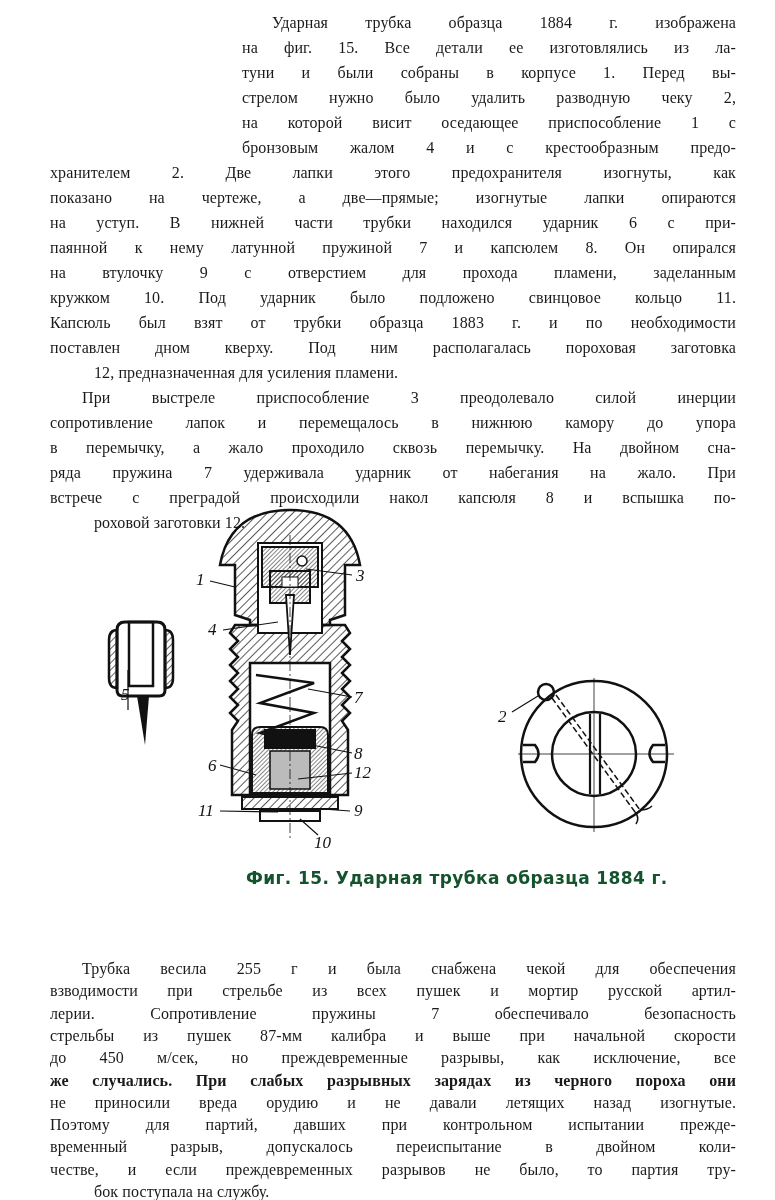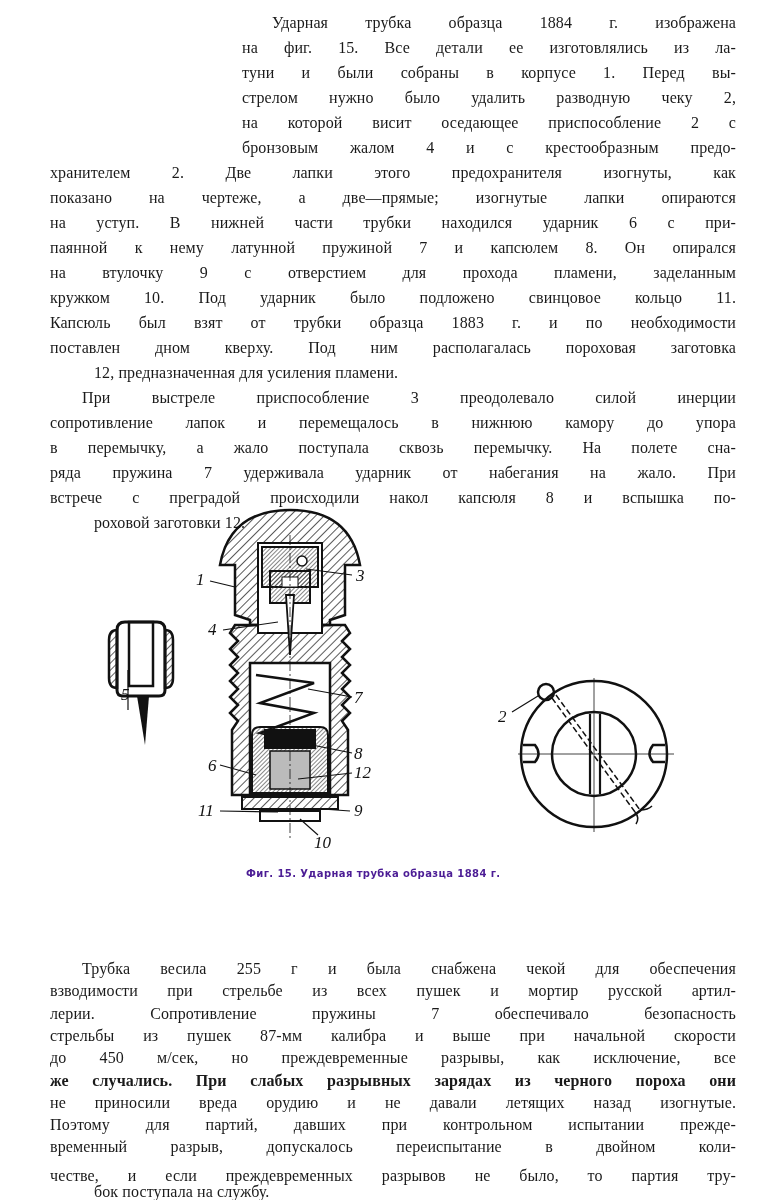--- a/index.html
+++ b/index.html
@@ -1,50 +1,50 @@
 <!DOCTYPE html>
 <html><head>
 <meta charset="utf-8">
 <style>
   html, body { margin: 0; padding: 0; background: #ffffff; }
   body { width: 775px; height: 1200px; position: relative; overflow: hidden;
          font-family: "Liberation Serif", "DejaVu Serif", serif; color: #1a1a1a; }
   .line { position: absolute; white-space: nowrap; font-size: 16px; line-height: 22px;
           letter-spacing: 0.1px; text-align: justify; text-align-last: justify; }
   .line.last { text-align-last: left; margin-left: 44px; }
-  .caption { position: absolute; left: 246px; top: 868px; font-size: 10px; font-weight: bold;
-             font-family: "DejaVu Sans", sans-serif; color: #4c1d95; letter-spacing: 0.4px; }
+  .caption { position: absolute; left: 246px; top: 868px; font-size: 17px; font-weight: bold;
+             font-family: "DejaVu Sans", sans-serif; color: #14532d; letter-spacing: 0.4px; }
   svg { position: absolute; }
   .lbl { font-family: "Liberation Serif", serif; font-style: italic; font-size: 17px; fill: #111; }
 </style>
 </head>
 <body>
 
 <div>
   <div class="line" style="left:272px;top:12px;width:464px">Ударная трубка образца 1884 г. изображена</div>
   <div class="line" style="left:242px;top:37px;width:494px">на фиг. 15. Все детали ее изготовлялись из ла-</div>
   <div class="line" style="left:242px;top:62px;width:494px">туни и были собраны в корпусе 1. Перед вы-</div>
   <div class="line" style="left:242px;top:87px;width:494px">стрелом нужно было удалить разводную чеку 2,</div>
-  <div class="line" style="left:242px;top:112px;width:494px">на которой висит оседающее приспособление 2 с</div>
+  <div class="line" style="left:242px;top:112px;width:494px">на которой висит оседающее приспособление 1 с</div>
   <div class="line" style="left:242px;top:137px;width:494px">бронзовым жалом 4 и с крестообразным предо-</div>
   <div class="line" style="left:50px;top:162px;width:686px">хранителем 2. Две лапки этого предохранителя изогнуты, как</div>
   <div class="line" style="left:50px;top:187px;width:686px">показано на чертеже, а две—прямые; изогнутые лапки опираются</div>
   <div class="line" style="left:50px;top:212px;width:686px">на уступ. В нижней части трубки находился ударник 6 с при-</div>
   <div class="line" style="left:50px;top:237px;width:686px">паянной к нему латунной пружиной 7 и капсюлем 8. Он опирался</div>
   <div class="line" style="left:50px;top:262px;width:686px">на втулочку 9 с отверстием для прохода пламени, заделанным</div>
   <div class="line" style="left:50px;top:287px;width:686px">кружком 10. Под ударник было подложено свинцовое кольцо 11.</div>
   <div class="line" style="left:50px;top:312px;width:686px">Капсюль был взят от трубки образца 1883 г. и по необходимости</div>
   <div class="line" style="left:50px;top:337px;width:686px">поставлен дном кверху. Под ним располагалась пороховая заготовка</div>
   <div class="line last" style="left:50px;top:362px;width:686px">12, предназначенная для усиления пламени.</div>
 </div>
 
 <div>
   <div class="line" style="left:82px;top:387px;width:654px">При выстреле приспособление 3 преодолевало силой инерции</div>
   <div class="line" style="left:50px;top:412px;width:686px">сопротивление лапок и перемещалось в нижнюю камору до упора</div>
-  <div class="line" style="left:50px;top:437px;width:686px">в перемычку, а жало поступала сквозь перемычку. На полете сна-</div>
+  <div class="line" style="left:50px;top:437px;width:686px">в перемычку, а жало проходило сквозь перемычку. На двойном сна-</div>
   <div class="line" style="left:50px;top:462px;width:686px">ряда пружина 7 удерживала ударник от набегания на жало. При</div>
   <div class="line" style="left:50px;top:487px;width:686px">встрече с преградой происходили накол капсюля 8 и вспышка по-</div>
   <div class="line last" style="left:50px;top:512px;width:686px">роховой заготовки 12.</div>
 </div>
 
 <svg style="left:95px;top:600px" width="90" height="150" viewBox="0 0 90 150">
   <defs>
     <pattern id="hatch" width="5" height="5" patternUnits="userSpaceOnUse" patternTransform="rotate(45)">
       <line x1="0" y1="0" x2="0" y2="5" stroke="#222" stroke-width="1.4"></line>
     </pattern>
@@ -138,15 +138,15 @@
 <div>
   <div class="line" style="left:82px;top:958px;width:654px">Трубка весила 255 г и была снабжена чекой для обеспечения</div>
   <div class="line" style="left: 50px; top: 980.3px; width: 686px;">взводимости при стрельбе из всех пушек и мортир русской артил-</div>
   <div class="line" style="left: 50px; top: 1002.6px; width: 686px;">лерии. Сопротивление пружины 7 обеспечивало безопасность</div>
   <div class="line" style="left: 50px; top: 1024.9px; width: 686px;">стрельбы из пушек 87-мм калибра и выше при начальной скорости</div>
   <div class="line" style="left: 50px; top: 1047.2px; width: 686px;">до 450 м/сек, но преждевременные разрывы, как исключение, все</div>
   <div class="line" style="left: 50px; top: 1069.5px; width: 686px; font-weight: bold;">же случались. При слабых разрывных зарядах из черного пороха они</div>
   <div class="line" style="left: 50px; top: 1091.8px; width: 686px;">не приносили вреда орудию и не давали летящих назад изогнутые.</div>
   <div class="line" style="left: 50px; top: 1114.1px; width: 686px;">Поэтому для партий, давших при контрольном испытании прежде-</div>
   <div class="line" style="left: 50px; top: 1136.4px; width: 686px;">временный разрыв, допускалось переиспытание в двойном коли-</div>
-  <div class="line" style="left: 50px; top: 1158.7px; width: 686px; margin-top: 6px;">честве, и если преждевременных разрывов не было, то партия тру-</div>
+  <div class="line" style="left: 50px; top: 1158.7px; width: 686px;">честве, и если преждевременных разрывов не было, то партия тру-</div>
   <div class="line last" style="left: 50px; top: 1181px; width: 686px;">бок поступала на службу.</div>
 </div>
 
 </body></html>

